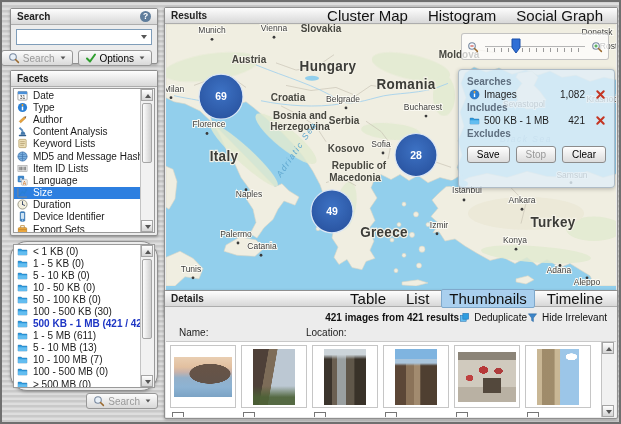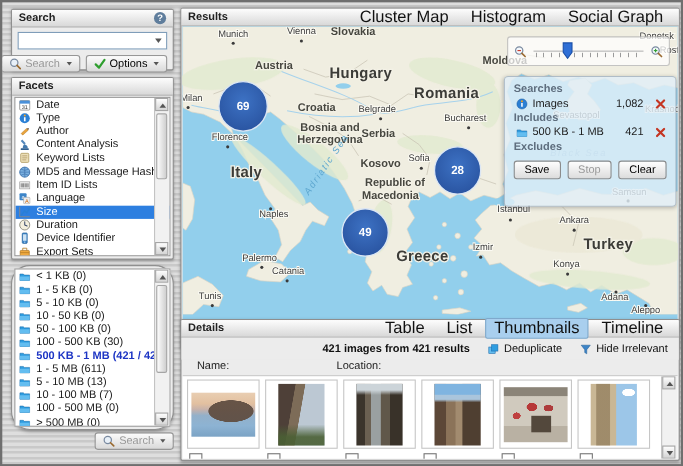--- a/index.html
+++ b/index.html
@@ -68,21 +68,21 @@
   .ovsec{color:#5e6e7e;font-weight:bold;margin:2px 0;}
   .ovrow{display:flex;align-items:flex-start;gap:4px;margin:1px 0 2px 2px;}
   .ovrow .lbl{flex:1;color:#1c1c1c;}
   .ovrow .cnt{color:#1c1c1c;margin-right:6px;}
   .ovbtns{display:flex;justify-content:flex-end;gap:6px;margin-top:7px;}
   .ovbtns .btn{height:17px;padding:0 9px;border-radius:3px;background:linear-gradient(#fefefe,#dcdcdc);border:1px solid #8c8c8c;}
   .attrib{position:absolute;left:0;bottom:3px;width:181px;height:11px;background:rgba(255,255,255,.78);
     font-size:7px;line-height:11px;color:#333;padding-left:3px;box-sizing:border-box;white-space:nowrap;}
   
   .details-panel{left:162px;top:288px;width:454px;height:129px;}
-  .toolbar{height:20px;display:flex;align-items:center;justify-content:flex-end;gap:16px;padding-right:10px;font-size:10px;background:#ececec;}
+  .toolbar{height:20px;display:flex;align-items:center;justify-content:flex-end;padding-right:10px;font-size:10px;background:#ececec;}
   .toolbar .summary{font-weight:bold;color:#111;}
   .tbtn{display:inline-flex;align-items:center;gap:4px;color:#111;}
   .fltrow{position:relative;height:13px;font-size:10px;color:#222;}
   .fltrow .nm{position:absolute;left:14px;top:0;}
   .fltrow .lc2{position:absolute;left:141px;top:0;}
   .thumbs{position:absolute;left:1px;right:1px;top:50px;bottom:1px;background:#fff;border-top:1px solid #c9c9c9;overflow:hidden;}
   .trow{display:flex;gap:5px;padding:3px 0 0 4px;}
   .tcell{width:66px;flex:0 0 auto;}
   .tcard{width:66px;height:63px;background:#fff;border:1px solid #c6c6c6;box-sizing:border-box;display:flex;align-items:center;justify-content:center;}
   .timg{display:block;}

